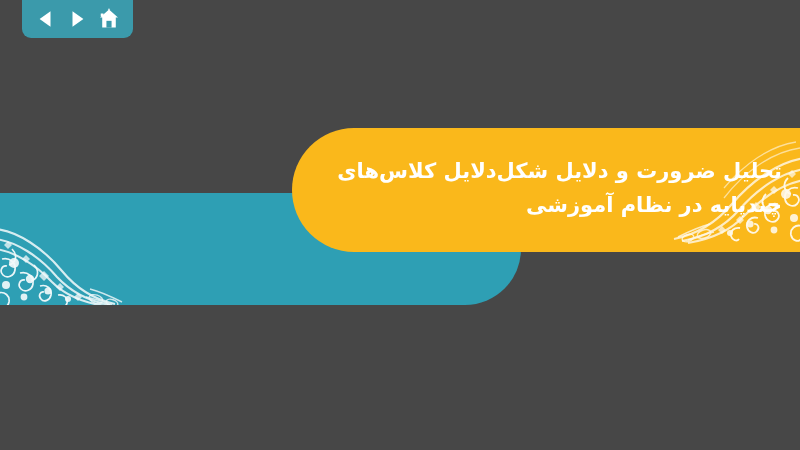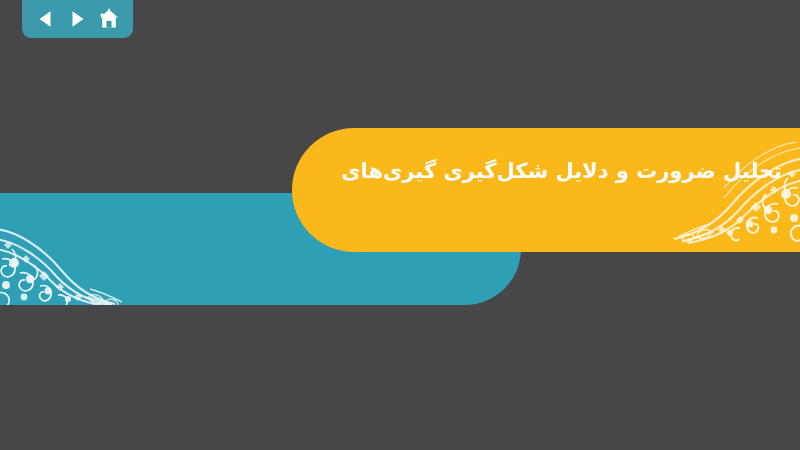--- a/index.html
+++ b/index.html
@@ -196,21 +196,22 @@
         <ellipse cx="64" cy="106" rx="7" ry="4" transform="rotate(-18 64 106)"></ellipse>
         <ellipse cx="48" cy="110" rx="6" ry="3.4" transform="rotate(-18 48 110)"></ellipse>
       </g>
       <g fill="none" stroke="#ffffff" stroke-width="1.3" opacity="0.6">
         <path d="M160,20 C132,24 104,44 84,70"></path>
         <path d="M156,14 C130,18 104,36 84,60"></path>
       </g>
     </svg>
 
     <div id="title-block">
-      <div class="title-line">تحلیل ضرورت و دلایل شکل‌گیری گیری‌های</div>
+      <div class="title-line">تحلیل ضرورت و دلایل شکل‌دلایل کلاس‌های</div>
+      <div class="title-line">چندپایه در نظام آموزشی</div>
     </div>
   </div>
 
   <div id="navbar">
     <button class="nav-btn" title="قبلی">
       <svg width="20" height="20" viewBox="0 0 20 20" aria-hidden="true">
         <path d="M14.5 2.2 L14.5 17.8 L3.6 10 Z" fill="#ffffff"></path>
       </svg>
     </button>
     <button class="nav-btn" title="بعدی">

